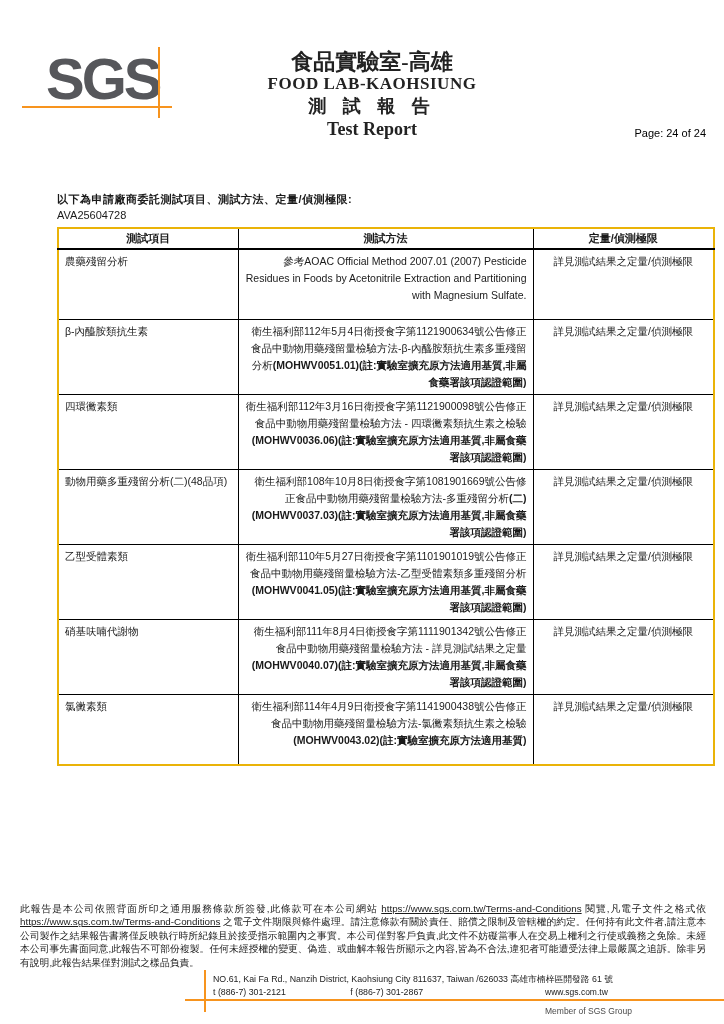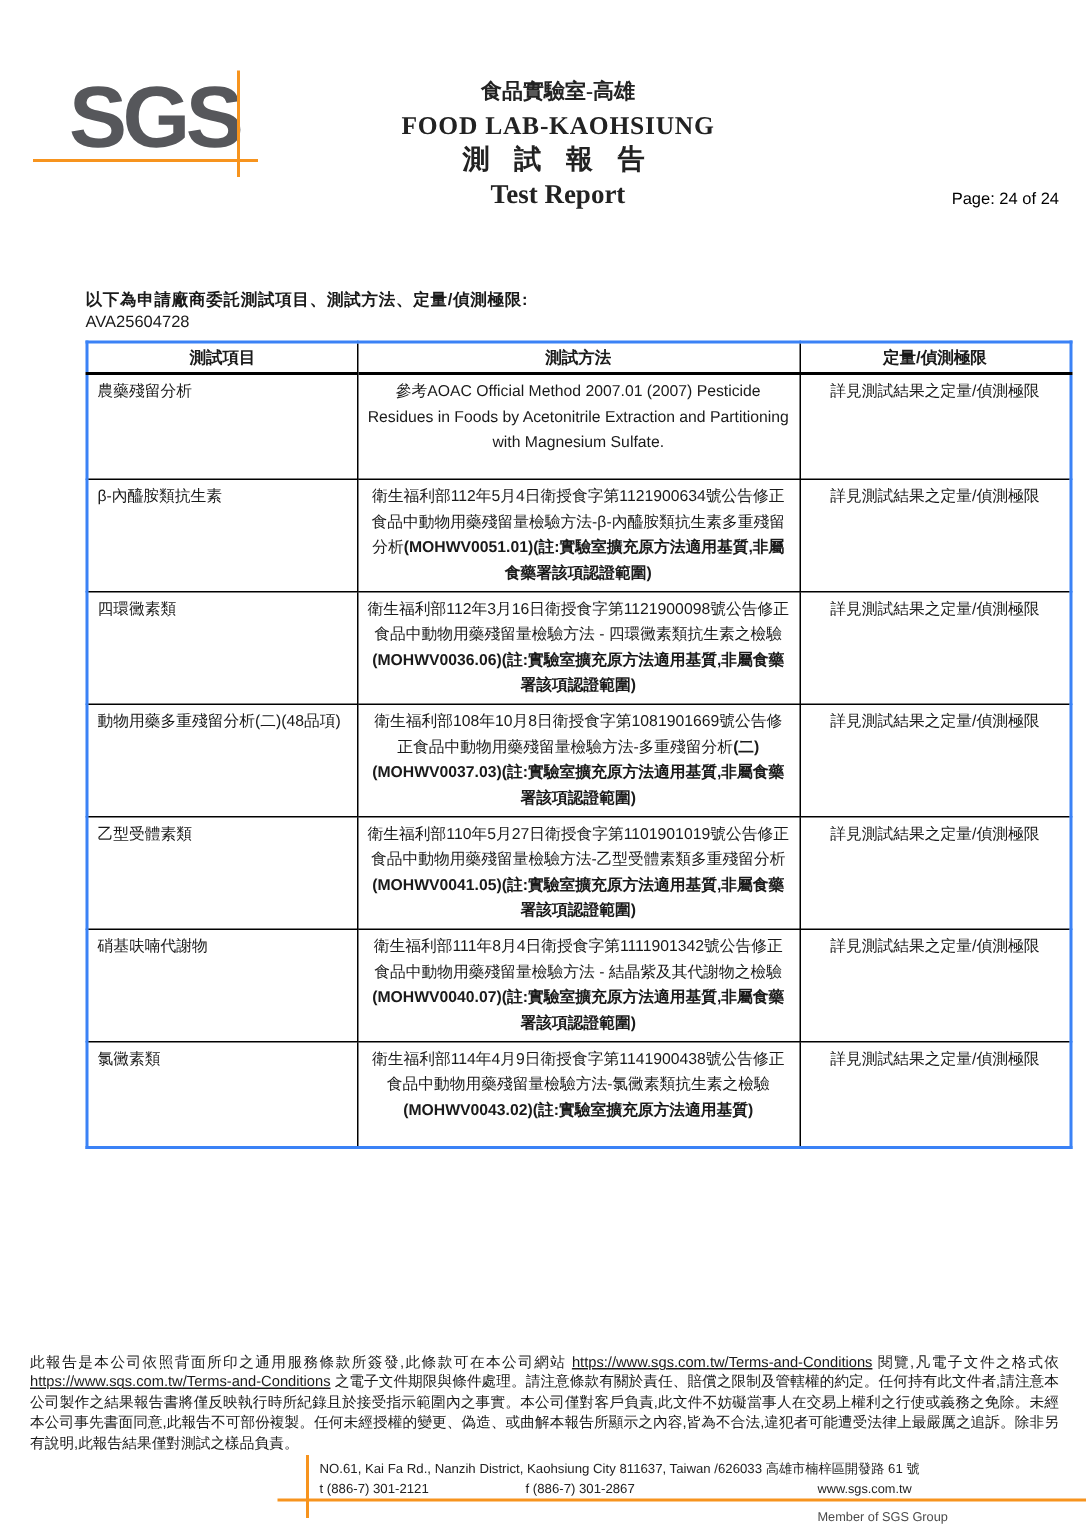--- a/index.html
+++ b/index.html
@@ -15,48 +15,48 @@
     font-weight:bold; font-size:58px; line-height:1;
     letter-spacing:-3px; color:#56575b;
   }
   .logo-vline { position:absolute; left:158px; top:47px; width:2px; height:71px; background:#f7941e; }
   .logo-hline { position:absolute; left:22px; top:106px; width:150px; height:2px; background:#f7941e; }
   .title-block {
     position:absolute; left:182px; top:50px; width:380px;
     text-align:center; font-family:"Liberation Serif", serif;
     font-weight:bold; color:#222;
   }
-  .title-block .t1 { font-size:14px; line-height:23px; }
+  .title-block .t1 { font-size:22px; line-height:23px; }
   .title-block .t2 { font-size:17px; line-height:22px; letter-spacing:0.5px; }
   .title-block .t3 { font-size:18px; line-height:23px; letter-spacing:6px; }
   .title-block .t4 { font-size:18px; line-height:22px; }
   .page-num { position:absolute; right:18px; top:127px; font-size:11px; color:#000; }
 
   
   .intro-note { position:absolute; left:57px; top:192px; font-size:11px; font-weight:bold; letter-spacing:0.5px; }
   .report-no  { position:absolute; left:57px; top:209px; font-size:11px; }
 
   
   table.report-table {
     position:absolute; left:57px; top:227px; width:656px;
     border-collapse:collapse; table-layout:fixed;
-    border:2px solid #3b82f6;
+    border:2px solid #eab308;
   }
   .report-table th {
     border:1px solid #000; border-bottom:2px solid #000;
     font-size:11px; font-weight:bold; text-align:center;
     padding:2px 0; height:13px;
   }
   .report-table td {
     border:1px solid #000; vertical-align:top;
     font-size:10.5px; line-height:1.62;
     padding:3px 6px; height:63px;
   }
   .report-table td.c-item  { text-align:left; }
-  .report-table td.c-meth  { text-align:center; }
+  .report-table td.c-meth  { text-align:right; }
   .report-table td.c-limit { text-align:center; }
   .col1 { width:180px; } .col2 { width:295px; } .col3 { width:181px; }
   .note-b { font-weight:bold; }
 
   
   .disclaimer {
     position:absolute; left:20px; top:902px; width:686px;
     font-size:9.8px; line-height:13.4px; text-align:justify; color:#1a1a1a;
   }
   .disclaimer a { color:#1a1a1a; text-decoration:underline; }
@@ -129,21 +129,21 @@
         <td class="c-meth"><span>衛生福利部108年10月8日衛授食字第1081901669號公告修正食品中動物用藥殘留量檢驗方法-多重殘留分析</span><span class="note-b">(二)(MOHWV0037.03)(註:實驗室擴充原方法適用基質,非屬食藥署該項認證範圍)</span></td>
         <td class="c-limit">詳見測試結果之定量/偵測極限</td>
       </tr>
       <tr>
         <td class="c-item">乙型受體素類</td>
         <td class="c-meth"><span>衛生福利部110年5月27日衛授食字第1101901019號公告修正食品中動物用藥殘留量檢驗方法-乙型受體素類多重殘留分析</span><span class="note-b">(MOHWV0041.05)(註:實驗室擴充原方法適用基質,非屬食藥署該項認證範圍)</span></td>
         <td class="c-limit">詳見測試結果之定量/偵測極限</td>
       </tr>
       <tr>
         <td class="c-item">硝基呋喃代謝物</td>
-        <td class="c-meth"><span>衛生福利部111年8月4日衛授食字第1111901342號公告修正食品中動物用藥殘留量檢驗方法 - 結晶紫及其代謝物之檢驗</span><span class="note-b">(MOHWV0040.07)(註:實驗室擴充原方法適用基質,非屬食藥署該項認證範圍)</span></td>
+        <td class="c-meth"><span>衛生福利部111年8月4日衛授食字第1111901342號公告修正食品中動物用藥殘留量檢驗方法 - 詳見測試結果之定量</span><span class="note-b">(MOHWV0040.07)(註:實驗室擴充原方法適用基質,非屬食藥署該項認證範圍)</span></td>
         <td class="c-limit">詳見測試結果之定量/偵測極限</td>
       </tr>
       <tr>
         <td class="c-item">氯黴素類</td>
         <td class="c-meth"><span>衛生福利部114年4月9日衛授食字第1141900438號公告修正食品中動物用藥殘留量檢驗方法-氯黴素類抗生素之檢驗</span><span class="note-b">(MOHWV0043.02)(註:實驗室擴充原方法適用基質)</span></td>
         <td class="c-limit">詳見測試結果之定量/偵測極限</td>
       </tr>
     </tbody>
   </table>
 

